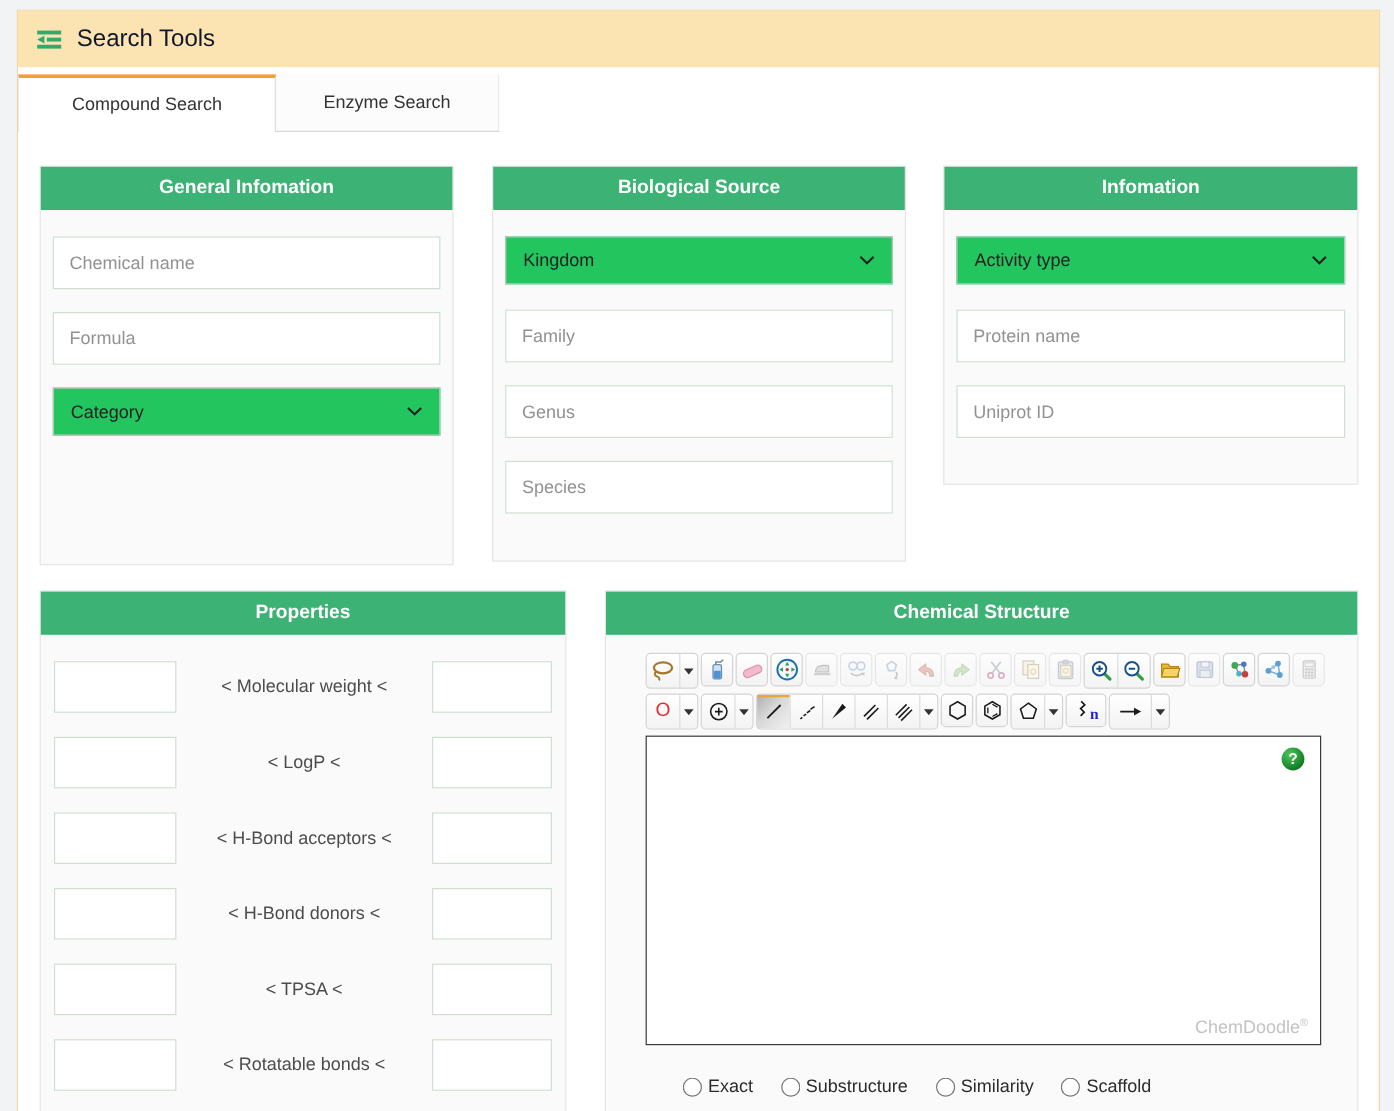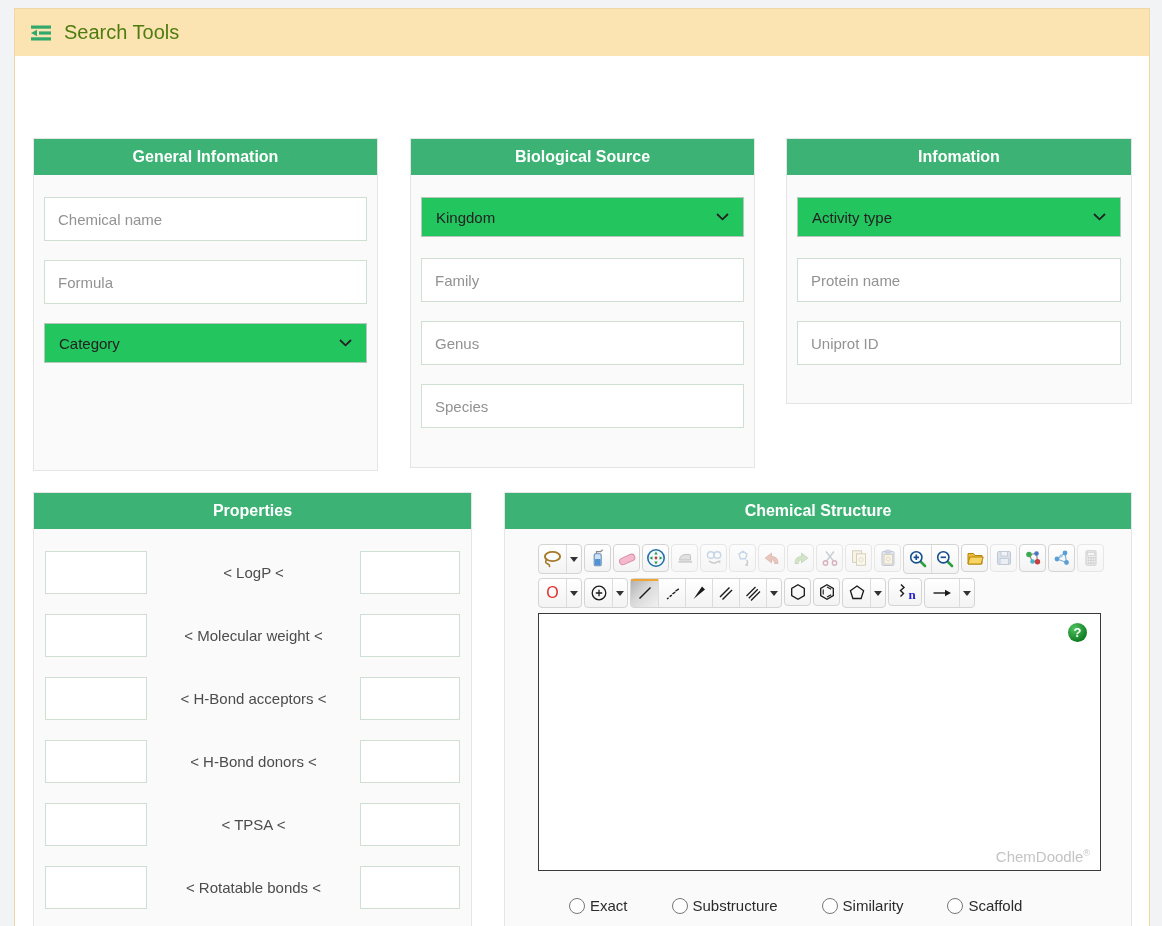--- a/index.html
+++ b/index.html
@@ -4,21 +4,21 @@
 <style>
   * { margin:0; padding:0; box-sizing:border-box; }
   html,body { width:1162px; height:926px; overflow:hidden;
     font-family:"Liberation Sans", sans-serif; background:#f2f3f5; }
 
   .container { position:absolute; left:14px; top:8px; width:1136px; height:940px;
     border:1px solid #f0d7a5; background:#fff; }
 
   .topbar { position:absolute; left:0; top:0; right:0; height:47px; background:#fce3b2;
     display:flex; align-items:center; padding-left:14px; }
-  .topbar-title { color:#4d7c0f; font-size:20px; margin-left:11px; }
+  .topbar-title { color:#0f172a; font-size:20px; margin-left:11px; }
 
   
   .tabbar { position:absolute; left:0; top:53px; width:100%; height:48px; }
   .tab { position:absolute; top:0; height:48px; display:flex; align-items:center;
     justify-content:center; font-size:15px; color:#333; cursor:pointer; }
   .tab.active { left:0; width:215px; background:#fff; border-top:3px solid #efa22e;
     border-left:1px solid #e8e8e8; border-right:1px solid #dcdcdc; }
   .tab.inactive { left:215px; width:186px; background:#fcfcfc;
     border-bottom:1px solid #d5d5d5; border-right:1px solid #ebebeb; }
 
@@ -76,21 +76,21 @@
   .canvas { position:absolute; left:33px; top:120px; width:563px; height:258px;
     background:#fff; border:1px solid #3a3a3a; cursor:crosshair; }
   .helpbtn { position:absolute; top:9px; right:13px; width:19px; height:19px;
     border-radius:50%; background:radial-gradient(circle at 35% 30%, #4fc35f, #0d7a1f 75%);
     color:#fff; font-size:13px; font-weight:bold; text-align:center; line-height:19px;
     cursor:pointer; }
   .watermark { position:absolute; right:10px; bottom:5px; color:#c3c3c3; font-size:15px; }
   .watermark sup { font-size:9px; }
 
   
-  .modes { position:absolute; left:64px; top:404px; display:flex; gap:44px;
+  .modes { position:absolute; left:64px; top:404px; display:flex; gap:23px;
     align-items:center; font-size:15px; color:#2b2b2b; }
   .mode { display:flex; align-items:center; gap:5px; }
   .mode input { width:16px; height:16px; margin:0; accent-color:#555; }
 
   svg { display:block; }
 </style>
 </head>
 <body>
 
 <div class="container">
@@ -100,20 +100,28 @@
       <svg width="24" height="20" viewBox="0 0 24 20">
         <rect x="2" y="2.5" width="20" height="3.2" fill="#2fa96c"></rect>
         <rect x="10" y="8.4" width="12" height="3.2" fill="#2fa96c"></rect>
         <rect x="2" y="14.3" width="20" height="3.2" fill="#2fa96c"></rect>
         <path d="M8 6.8 v6.4 l-6 -3.2 Z" fill="#2fa96c"></path>
       </svg>
     </span>
     <span class="topbar-title">Search Tools</span>
   </div>
 
+  <div class="tabbar">
+    <div class="tab active">
+      <span>Compound Search</span>
+    </div>
+    <div class="tab inactive">
+      <span>Enzyme Search</span>
+    </div>
+  </div>
 
   <div class="panel" id="panel-general">
     <div class="panel-hd">General Infomation</div>
     <div class="panel-bd">
       <input class="txt" type="text" placeholder="Chemical name" style="">
       <input class="txt" type="text" placeholder="Formula" style="">
       <div class="fselect">
         <span>Category</span>
         <svg width="13" height="8" viewBox="0 0 13 8">
             <path d="M1 1 L6.5 6.3 L12 1" fill="none" stroke="#222" stroke-width="1.8"></path>
@@ -149,26 +157,26 @@
       <input class="txt" type="text" placeholder="Protein name" style="">
       <input class="txt" type="text" placeholder="Uniprot ID" style="">
     </div>
   </div>
 
   <div class="panel" id="panel-props">
     <div class="panel-hd">Properties</div>
     <div class="panel-bd">
       <div class="prow">
         <input class="pin" type="text" style="">
+        <span class="plabel">&lt; Molecular weight &lt;</span>
+        <input class="pin r" type="text" style="">
+      </div>
+      <div class="prow">
+        <input class="pin" type="text" style="">
         <span class="plabel">&lt; LogP &lt;</span>
-        <input class="pin r" type="text" style="">
-      </div>
-      <div class="prow">
-        <input class="pin" type="text" style="">
-        <span class="plabel">&lt; Molecular weight &lt;</span>
         <input class="pin r" type="text" style="">
       </div>
       <div class="prow">
         <input class="pin" type="text" style="">
         <span class="plabel">&lt; H-Bond acceptors &lt;</span>
         <input class="pin r" type="text" style="">
       </div>
       <div class="prow">
         <input class="pin" type="text" style="">
         <span class="plabel">&lt; H-Bond donors &lt;</span>

